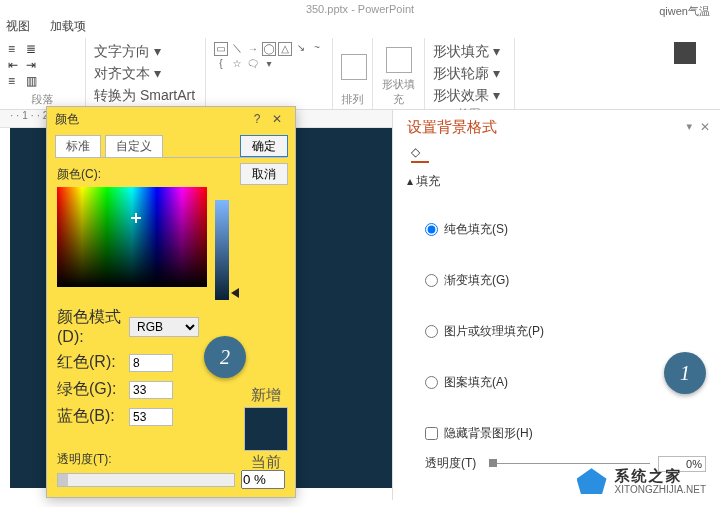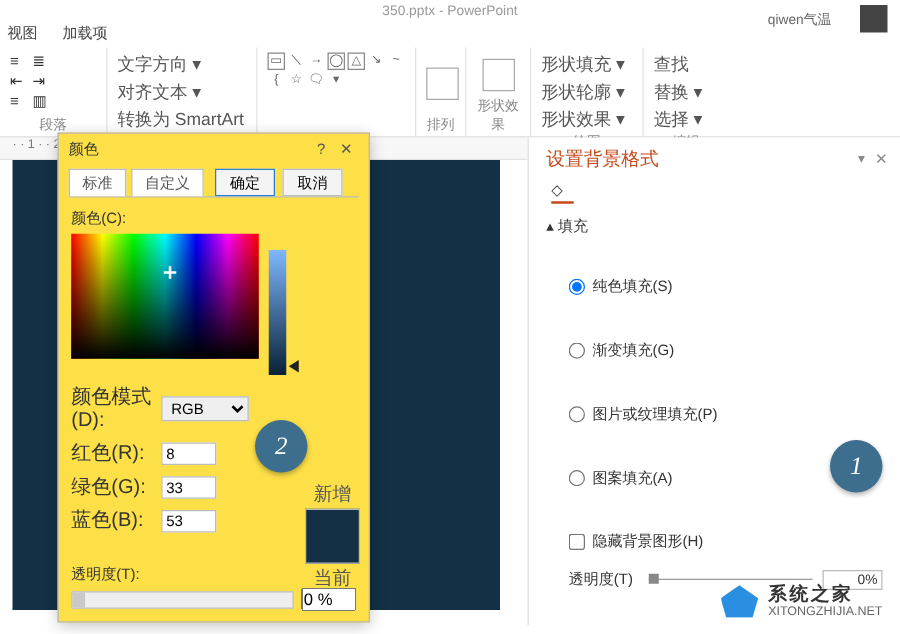--- a/index.html
+++ b/index.html
@@ -1,39 +1,39 @@
 <!DOCTYPE html>
 <html><head>
 <meta charset="utf-8">
 <style>
 * { box-sizing: border-box; margin: 0; padding: 0; font-family: "Microsoft YaHei", "Segoe UI", sans-serif; }
 body { background: #fff; width: 720px; height: 507px; overflow: hidden; position: relative; font-size: 12px; color: #333; }
 
 .titlebar { height: 18px; display: flex; align-items: center; justify-content: center; position: relative; background: #fff; }
 .titlebar .doc { color: #999; font-size: 11px; }
-.userarea { position: absolute; right: 10px; top: 4px; display: flex; align-items: center; gap: 23px; }
+.userarea { position: absolute; right: 10px; top: 4px; display: flex; align-items: center; gap: 23px; flex-direction: column; }
 .userarea .uname { font-size: 11px; color: #666; }
 .userarea .avatar { width: 22px; height: 22px; background: #444; }
 .menubar { height: 20px; padding-left: 6px; display: flex; gap: 20px; font-size: 12px; color: #444; }
 .ribbon { height: 72px; border-bottom: 1px solid #ddd; display: flex; position: relative; }
 .rgroup { border-right: 1px solid #e3e3e3; padding: 4px 8px 2px; display: flex; flex-direction: column; justify-content: space-between; }
 .rgroup .label { text-align: center; font-size: 11px; color: #888; }
 .rrow { display: flex; align-items: center; gap: 4px; }
 .ritem { font-size: 14px; color: #555; padding: 1px 0; }
 .icon { display: inline-block; width: 14px; height: 14px; }
 .shape-gal { display: flex; flex-wrap: wrap; width: 110px; gap: 2px; }
 .shape-gal span { width: 14px; height: 14px; border: 1px solid #888; font-size: 10px; text-align: center; line-height: 12px; color: #666; }
 .shape-gal .ln { border: none; }
 .vsplit { display: flex; flex-direction: column; gap: 2px; }
 
 .ruler { height: 18px; background: #f7f7f7; border-bottom: 1px solid #e3e3e3; font-size: 10px; color: #777; padding-left: 10px; }
 .canvas-area { position: absolute; left: 10px; top: 128px; width: 390px; height: 360px; background: #133044; }
 
 
-.rpanel { position: absolute; right: 0; top: 110px; width: 298px; height: 390px; background: #fff; border-left: 1px solid #ddd; padding: 8px 14px; }
+.rpanel { position: absolute; right: 0; top: 110px; width: 328px; height: 390px; background: #fff; border-left: 1px solid #ddd; padding: 8px 14px; }
 .rpanel .ptitle { color: #c44a1c; font-size: 15px; margin-bottom: 8px; }
 .rpanel .pclose { position: absolute; right: 10px; top: 10px; color: #888; }
 .rpanel .pexp { position: absolute; right: 28px; top: 10px; color: #888; font-size: 11px; }
 .bucket { width: 18px; height: 18px; border-bottom: 2px solid #c44a1c; margin: 6px 0 10px 4px; }
 .grp { margin-top: 8px; }
 .grp .ghead { font-size: 12px; color: #333; margin-bottom: 8px; }
 .opt { display: flex; align-items: center; gap: 6px; font-size: 12px; color: #333; padding: 3px 0 3px 18px; margin-top: 28px; }
 .opt input { margin: 0; }
 .fldrow { display: flex; align-items: center; gap: 8px; margin-top: 10px; padding-left: 18px; }
 .fldrow .lbl { width: 56px; font-size: 12px; color: #333; }
@@ -45,21 +45,21 @@
 
 .dialog { position: absolute; left: 46px; top: 106px; width: 250px; height: 392px; background: #fde047; border: 1px solid #b6b6b6; box-shadow: 0 3px 12px rgba(0,0,0,0.25); }
 .dialog .dtitlebar { height: 24px; display: flex; align-items: center; padding: 0 8px; font-size: 12px; }
 .dialog .dtitlebar .sp { flex: 1; }
 .dialog .dtitlebar .dbtn { width: 20px; text-align: center; color: #555; cursor: pointer; }
 .dialog .tabs { display: flex; padding: 4px 8px 0; gap: 4px; }
 .dialog .tab { border: 1px solid #bbb; border-bottom: none; padding: 2px 10px; font-size: 12px; background: #fff; color: #555; }
 .dialog .tab.sel { position: relative; z-index: 2; }
 .dialog .tabline { border-top: 1px solid #bbb; margin: 0 8px; }
 .dialog .body { padding: 8px 10px; position: relative; }
-.dialog .okcancel { position: absolute; right: -1px; top: 28px; display: flex; flex-direction: row; gap: 6px; padding-right: 22px; }
+.dialog .okcancel { position: absolute; right: -1px; top: 28px; display: flex; flex-direction: column; gap: 6px; padding-right: 8px; }
 .dialog .okcancel button { width: 48px; height: 22px; font-size: 12px; border: 1px solid #bbb; background: #f4f4f4; }
 .dialog .okcancel .ok { border: 1.5px solid #2b7cd3; }
 .gradpick { width: 150px; height: 100px; background: linear-gradient(to bottom, rgba(0,0,0,0) 0%, rgba(0,0,0,1) 100%), linear-gradient(to right, #ff0000, #ffff00, #00ff00, #00ffff, #0000ff, #ff00ff, #ff0000); position: relative; margin-top: 4px; }
 .gradpick .cross { position: absolute; left: 74px; top: 26px; width: 10px; height: 10px; }
 .gradpick .cross:before, .gradpick .cross:after { content: ""; position: absolute; background: #fff; }
 .gradpick .cross:before { left: 4px; top: 0; width: 2px; height: 10px; }
 .gradpick .cross:after { left: 0; top: 4px; width: 10px; height: 2px; }
 .valstrip { position: absolute; left: 168px; top: 42px; width: 14px; height: 100px; background: linear-gradient(to bottom, #7fb7ff, #082135); }
 .valarrow { position: absolute; left: 184px; top: 130px; width: 0; height: 0; border-top: 5px solid transparent; border-bottom: 5px solid transparent; border-right: 8px solid #222; }
 .fld { display: flex; align-items: center; gap: 6px; margin-top: 6px; }
@@ -142,37 +142,29 @@
       <span class="ln">▾</span>
     </div>
     <div></div>
   </div>
   <div class="rgroup" style="width:40px;">
     <div class="icon" style="width:26px;height:26px;border:1px solid #aaa;margin:auto;"></div>
     <div class="label">排列</div>
   </div>
   <div class="rgroup" style="width:52px;">
     <div class="icon" style="width:26px;height:26px;border:1px solid #aaa;margin:auto;"></div>
-    <div class="label">形状效果</div>
+    <div class="label">形状填充</div>
   </div>
   <div class="rgroup" style="width:90px;">
     <div class="vsplit">
       <div class="ritem">形状填充 ▾</div>
       <div class="ritem">形状轮廓 ▾</div>
       <div class="ritem">形状效果 ▾</div>
     </div>
     <div class="label">绘图</div>
-  </div>
-  <div class="rgroup" style="width:68px;border-right:none;">
-    <div class="vsplit">
-      <div class="ritem">查找</div>
-      <div class="ritem">替换 ▾</div>
-      <div class="ritem">选择 ▾</div>
-    </div>
-    <div class="label">编辑</div>
   </div>
 </div>
 
 <div class="ruler">· · 1 · · 2 · · 3 · · 4 · · 5 · · 6</div>
 
 <div class="canvas-area"></div>
 
 <div class="rpanel">
   <div class="ptitle">设置背景格式</div>
   <span class="pexp">▾</span>

